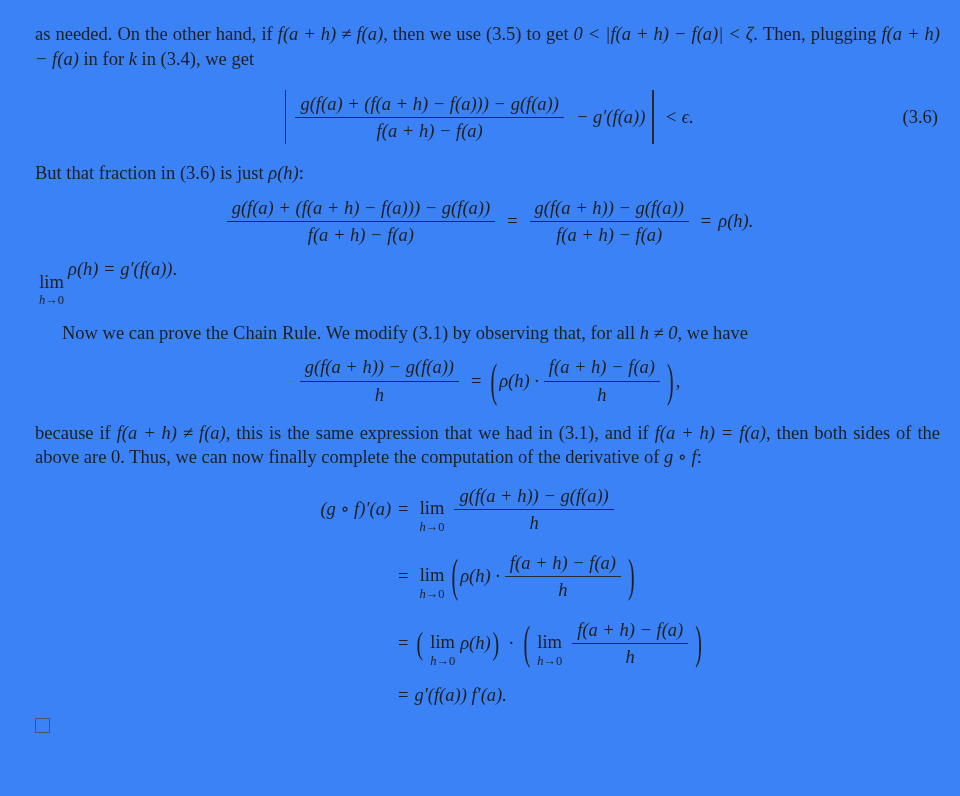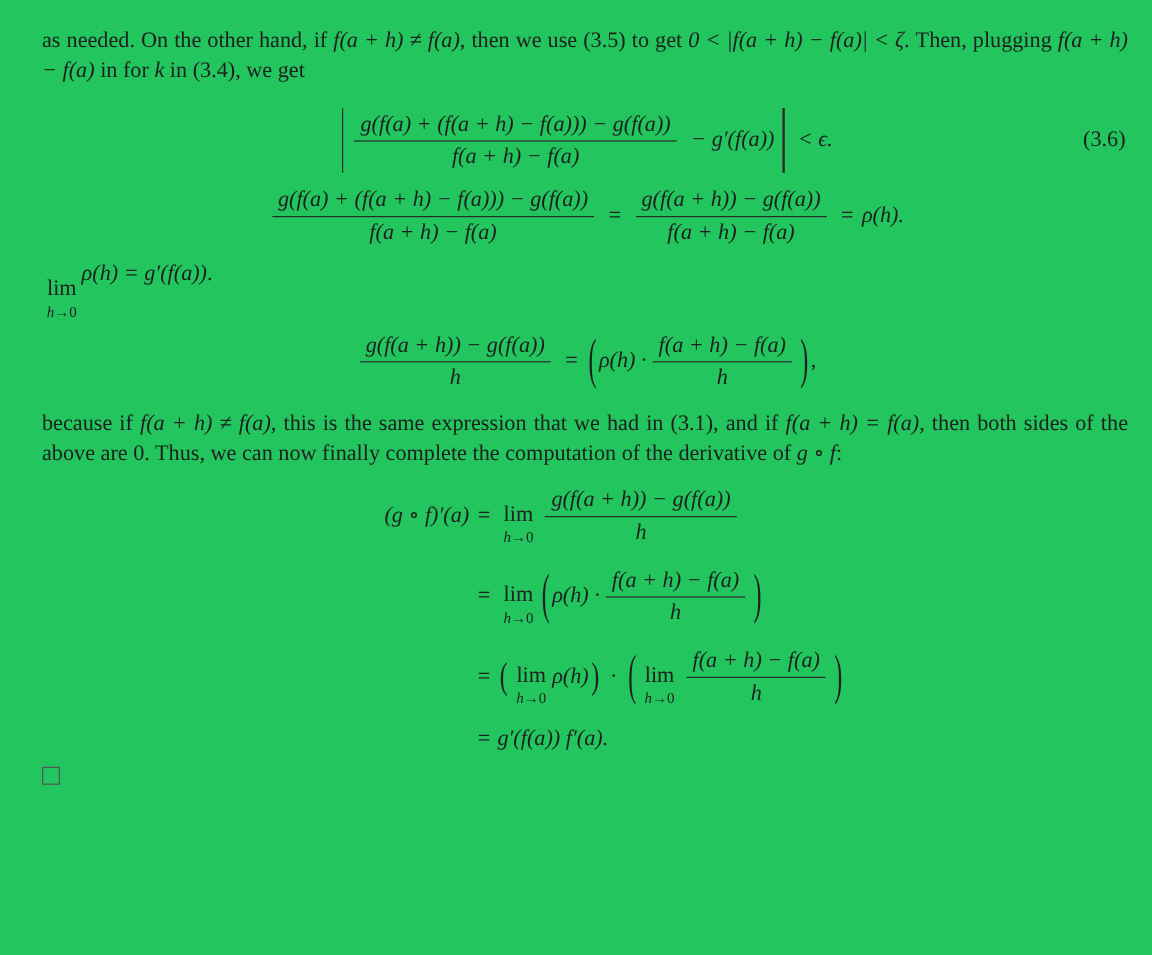--- a/index.html
+++ b/index.html
@@ -1,20 +1,20 @@
 <!DOCTYPE html>
 <html><head>
 <meta charset="utf-8">
 <style>
   html, body { margin: 0; padding: 0; background: #ffffff; }
   .page {
     position: relative;
     width: 960px;
     height: 796px;
-    background: #22c55e;
+    background: #3b82f6;
     color: #1f1f1f;
     font-family: "Liberation Serif", "DejaVu Serif", serif;
     font-size: 18.5px;
     overflow: hidden;
   }
   .content { position: absolute; left: 35px; top: 22px; width: 905px; }
   p { margin: 0; line-height: 1.33; }
   .justify { text-align: justify; }
   .indent { text-indent: 27px; }
   .mi { font-style: italic; }
@@ -65,20 +65,21 @@
       <span class="frac">
         <span class="num mi">g(f(a) + (f(a + h) − f(a))) − g(f(a))</span>
         <span class="den mi">f(a + h) − f(a)</span>
       </span>
       <span class="mi gl">− g′(f(a))</span>
       <span class="vbar gl"></span>
       <span class="mi gl">&lt; ϵ.</span>
       <span class="eqtag">(3.6)</span>
     </div>
 
+    <p class="mt16">But that fraction in (3.6) is just <span class="mi">ρ(h)</span>:</p>
 
     <div class="eqrow mt10">
       <span class="frac">
         <span class="num mi">g(f(a) + (f(a + h) − f(a))) − g(f(a))</span>
         <span class="den mi">f(a + h) − f(a)</span>
       </span>
       <span class="gl gr">=</span>
       <span class="frac">
         <span class="num mi">g(f(a + h)) − g(f(a))</span>
         <span class="den mi">f(a + h) − f(a)</span>
@@ -87,20 +88,21 @@
       <span class="mi">ρ(h).</span>
     </div>
 
 
 
     <p class="mt10"><span class="lim-inline">
           <span>lim</span>
           <span class="sub"><span class="mi">h</span>→0</span>
         </span><span><span class="mi">ρ(h) = g′(f(a))</span>.</span></p>
 
+    <p class="mt14 indent">Now we can prove the Chain Rule. We modify (3.1) by observing that, for all <span class="mi">h ≠ 0</span>, we have</p>
 
     <div class="eqrow mt10">
       <span class="frac">
         <span class="num mi">g(f(a + h)) − g(f(a))</span>
         <span class="den mi">h</span>
       </span>
       <span class="gl gr">=</span>
       <span class="bd">(</span>
       <span class="mi">ρ(h) ·</span>
       <span class="frac">

